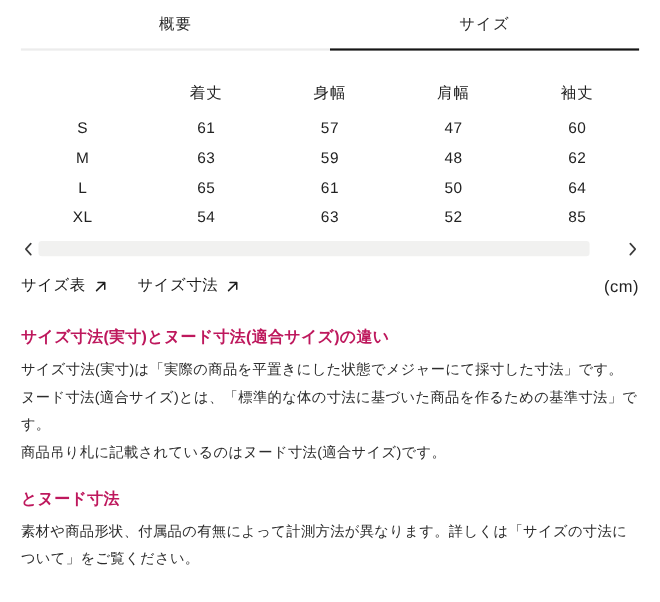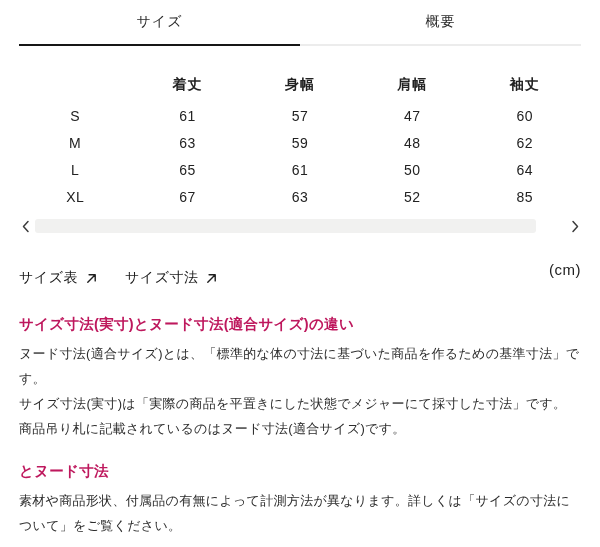--- a/index.html
+++ b/index.html
@@ -20,61 +20,60 @@
     letter-spacing: 1px;
   }
   .tab.active { border-bottom-color: #161616; }
 
   
   table.size-table {
     width: 100%; table-layout: fixed; border-collapse: collapse;
     margin-top: 15px; font-size: 14px;
   }
   table.size-table th {
-    font-weight: 700; text-align: center; padding: 15px 0 9px; color: #222;
+    font-weight: 400; text-align: center; padding: 15px 0 9px; color: #222;
     letter-spacing: 1px;
   }
   table.size-table td {
     text-align: center; padding: 5px 0 6px; color: #222;
     letter-spacing: 0.5px;
   }
 
   
   .scroller { display: flex; align-items: center; margin-top: 7px; height: 16px; }
   .chev { display: inline-flex; align-items: center; justify-content: center; width: 12px; height: 16px; cursor: pointer; flex: 0 0 auto; }
   .scroll-track { flex: 1; height: 14px; position: relative; margin: 0 4px; }
   .scroll-thumb { position: absolute; left: 0; top: 0; height: 14px; width: 94.5%; background: #f1f1f0; border-radius: 3px; }
 
   
   .links-row { display: flex; align-items: center; margin-top: 17px; }
   .ext-link {
     display: inline-flex; align-items: center; gap: 7px;
     font-size: 14px; color: #1a1a1a; text-decoration: none; cursor: pointer;
     letter-spacing: 0.5px;
-    margin-top: 18px;
   }
   .ext-link + .ext-link { margin-left: 27px; justify-content: flex-end; }
   .unit { margin-left: auto; font-size: 15px; color: #222; letter-spacing: 0.5px; }
 
   
   .section { margin-top: 28px; }
   .section.second { margin-top: 21px; }
   .section h3 { font-size: 14.5px; font-weight: 700; color: #be185d; margin-bottom: 7px; letter-spacing: 0.3px; }
   .section p { font-size: 13px; line-height: 25px; color: #2c2c2c; letter-spacing: 0.3px; }
 
   svg { display: block; }
 </style>
 </head>
 <body>
 
 <div class="page">
 
   <div class="tabs">
+    <div class="tab">概要</div>
     <div class="tab active">サイズ</div>
-    <div class="tab">概要</div>
   </div>
 
   <table class="size-table">
     <thead>
       <tr>
         <th></th>
         <th>着丈</th>
         <th>身幅</th>
         <th>肩幅</th>
         <th>袖丈</th>
@@ -97,21 +96,21 @@
       </tr>
       <tr>
         <td>L</td>
         <td>65</td>
         <td>61</td>
         <td>50</td>
         <td>64</td>
       </tr>
       <tr>
         <td>XL</td>
-        <td>67</td>
+        <td>54</td>
         <td>63</td>
         <td>52</td>
         <td>85</td>
       </tr>
     </tbody>
   </table>
 
   <div class="scroller">
     <span class="chev">
       <svg width="9" height="13" viewBox="0 0 9 13">
@@ -143,22 +142,22 @@
         <svg width="13" height="13" viewBox="0 0 14 14">
             <path d="M3 11 L11 3 M4.4 3 H11 V9.6" fill="none" stroke="#1f1f1f" stroke-width="1.5" stroke-linecap="round" stroke-linejoin="round"></path>
           </svg>
       </span>
     </a>
     <span class="unit">(cm)</span>
   </div>
 
   <div class="section">
     <h3>サイズ寸法(実寸)とヌード寸法(適合サイズ)の違い</h3>
+    <p>サイズ寸法(実寸)は「実際の商品を平置きにした状態でメジャーにて採寸した寸法」です。</p>
     <p>ヌード寸法(適合サイズ)とは、「標準的な体の寸法に基づいた商品を作るための基準寸法」です。</p>
-    <p>サイズ寸法(実寸)は「実際の商品を平置きにした状態でメジャーにて採寸した寸法」です。</p>
     <p>商品吊り札に記載されているのはヌード寸法(適合サイズ)です。</p>
   </div>
 
   <div class="section second">
     <h3>とヌード寸法</h3>
     <p>素材や商品形状、付属品の有無によって計測方法が異なります。詳しくは「サイズの寸法について」をご覧ください。</p>
 
   </div>
 
 </div>

